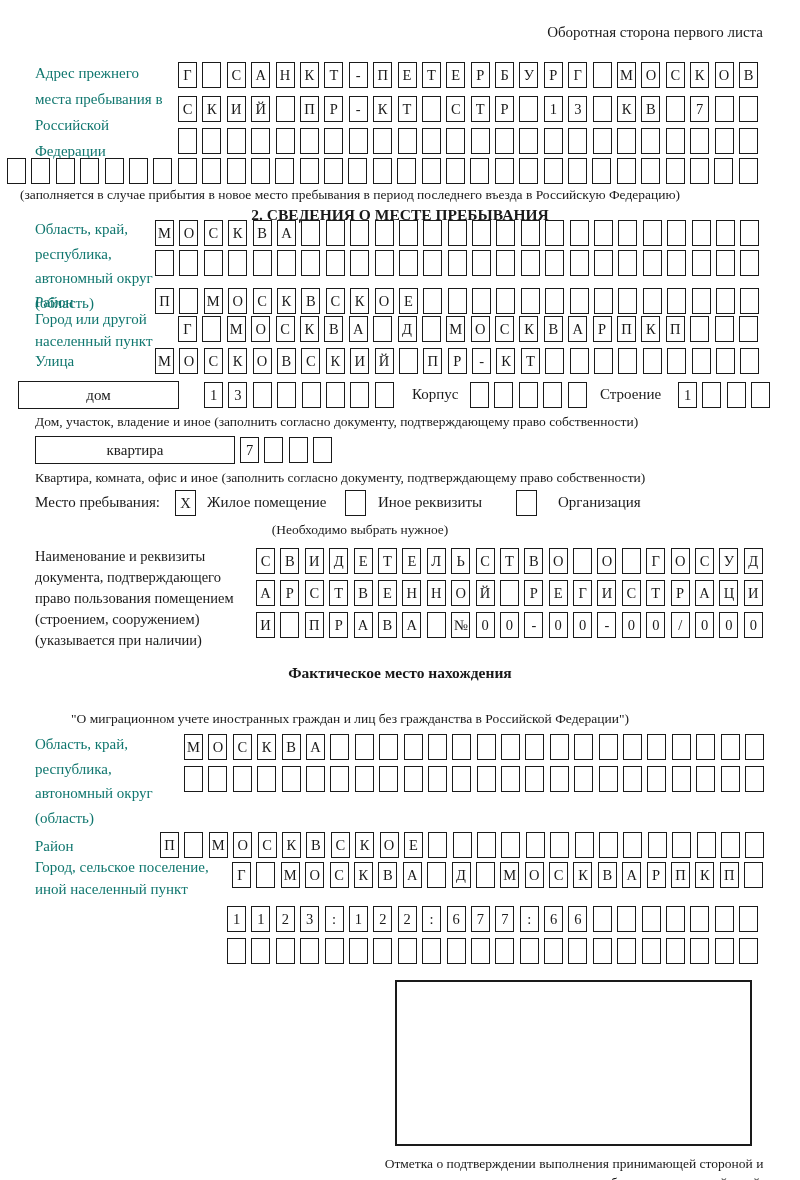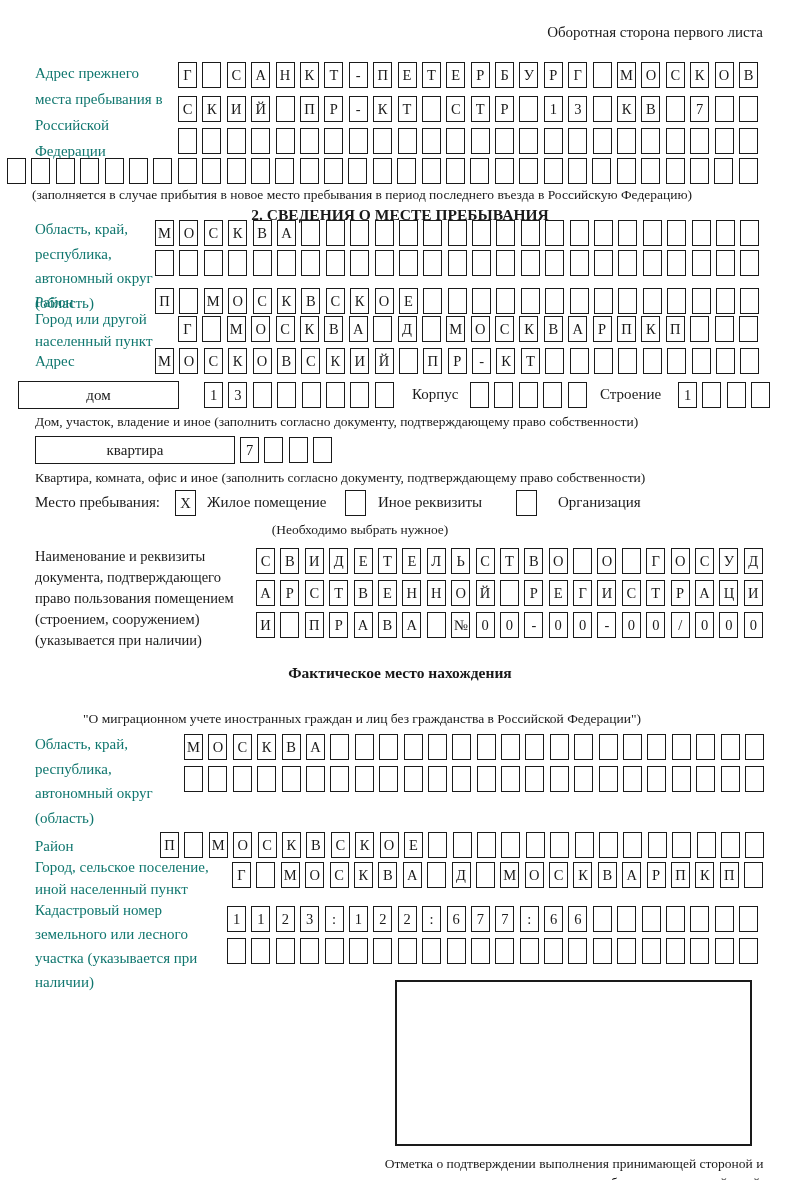--- a/index.html
+++ b/index.html
@@ -20,21 +20,21 @@
     width: 19px; height: 26px; flex: 0 0 19px;
     border: 1.6px solid #1a1a1a;
     display: flex; align-items: center; justify-content: center;
     font-size: 14.5px; font-weight: 400; background: #fff;
   }
   .widebox {
     border: 1.6px solid #1a1a1a; height: 28px;
     display: flex; align-items: center; justify-content: center;
     font-size: 15px; background: #fff;
   }
-  .caption { font-size: 13.5px; line-height: 17px; text-align: center; width: 700px; left: 12px; }
+  .caption { font-size: 13.5px; line-height: 17px; text-align: center; width: 700px; left: 0; }
   .leftnote { font-size: 13.5px; }
   .title { font-size: 15.5px; font-weight: bold; text-align: center; width: 800px; left: 0; }
   .chk {
     width: 21px; height: 26px; border: 1.6px solid #1a1a1a;
     display: inline-flex; align-items: center; justify-content: center;
     font-size: 14.5px; background: #fff;
   }
   .opt { font-size: 15px; }
   .stampbox { border: 2px solid #1a1a1a; background: #fff; }
   .stampcap { font-size: 13.5px; line-height: 19px; text-align: center; }
@@ -268,21 +268,21 @@
       <span class="cell">А</span>
       <span class="cell">Р</span>
       <span class="cell">П</span>
       <span class="cell">К</span>
       <span class="cell">П</span>
       <span class="cell"></span>
       <span class="cell"></span>
       <span class="cell"></span>
     </div>
 
-  <div class="abs lbl" style="left:35px; top:349px;">Адрес</div>
+  <div class="abs lbl" style="left:35px; top:349px;">Улица</div>
   <div class="abs grid" style="left:155px; top:348px;">
       <span class="cell">М</span>
       <span class="cell">О</span>
       <span class="cell">С</span>
       <span class="cell">К</span>
       <span class="cell">О</span>
       <span class="cell">В</span>
       <span class="cell">С</span>
       <span class="cell">К</span>
       <span class="cell">И</span>
@@ -526,21 +526,20 @@
       <span class="cell">К</span>
       <span class="cell">В</span>
       <span class="cell">А</span>
       <span class="cell">Р</span>
       <span class="cell">П</span>
       <span class="cell">К</span>
       <span class="cell">П</span>
       <span class="cell"></span>
     </div>
 
-  <div class="abs lbl" style="left:35px; top:898px; width:182px; line-height:24px;">Кадастровый номер земельного или лесного участка (указывается при наличии)</div>
   <div class="abs grid" style="left:227px; top:906px;">
       <span class="cell">1</span>
       <span class="cell">1</span>
       <span class="cell">2</span>
       <span class="cell">3</span>
       <span class="cell">:</span>
       <span class="cell">1</span>
       <span class="cell">2</span>
       <span class="cell">2</span>
       <span class="cell">:</span>

